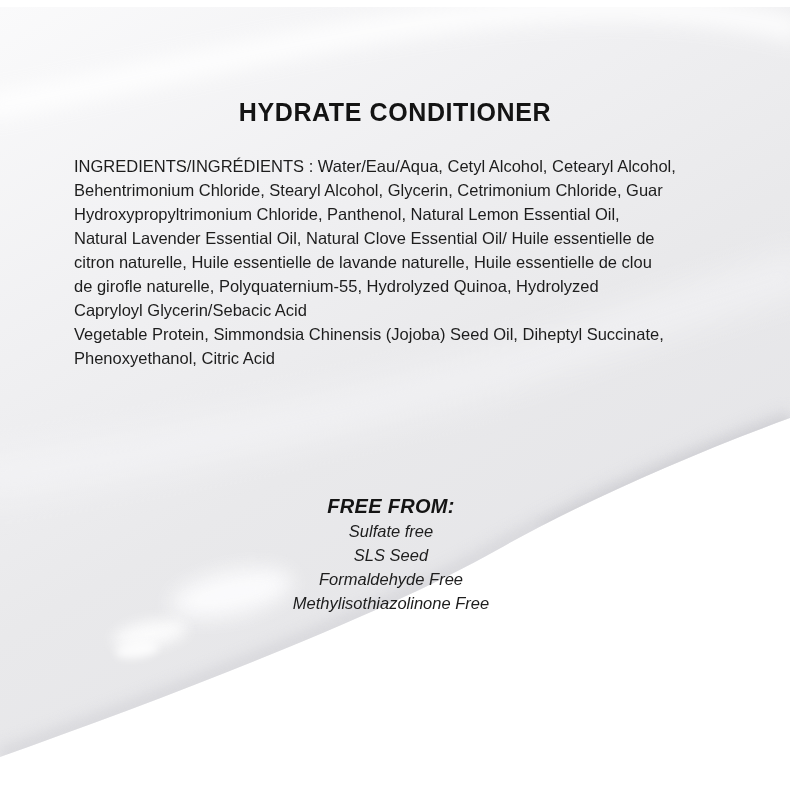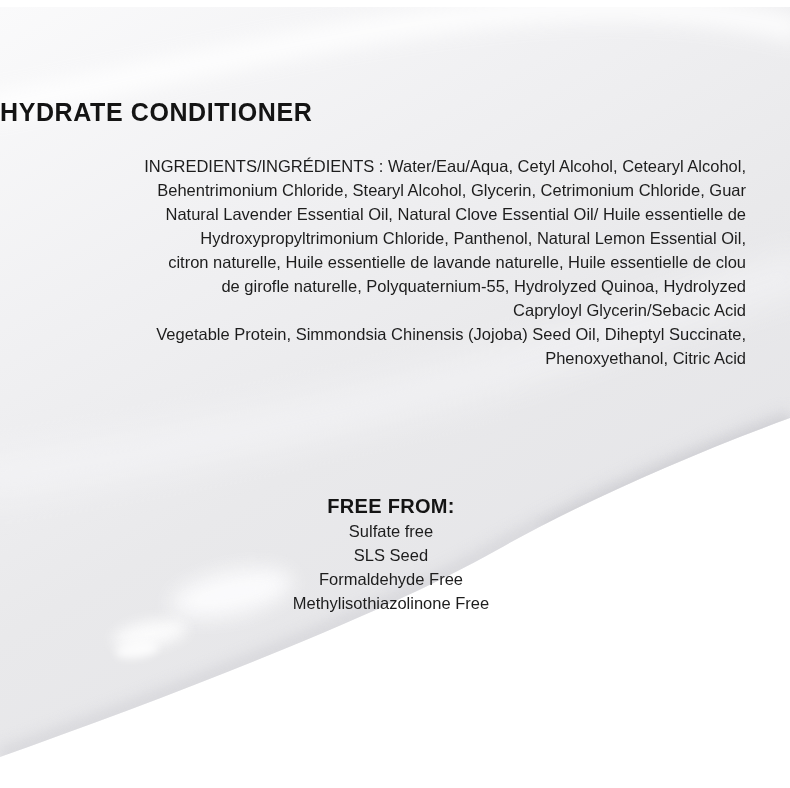--- a/index.html
+++ b/index.html
@@ -16,43 +16,44 @@
     position: absolute;
     inset: 0;
     width: 790px;
     height: 788px;
     display: block;
   }
   .title {
     position: absolute;
     left: 0; right: 0;
     top: 98px;
-    text-align: left;
+    text-align: center;
     font-size: 25px;
     font-weight: 700;
     letter-spacing: 0.6px;
     color: #141414;
     margin: 0;
   }
   .ingredients {
     position: absolute;
     left: 74px;
     top: 154px;
     width: 672px;
     font-size: 16.5px;
     line-height: 24px;
     font-weight: 400;
     color: #1d1d1d;
   }
-  .ingredients .line { white-space: nowrap; text-align: right; }
+  .ingredients .line { white-space: nowrap; }
   .free-from {
     position: absolute;
     left: 0; right: 8px;
     top: 493px;
     text-align: center;
+    font-style: italic;
   }
   .free-from-heading {
     font-size: 20px;
     font-weight: 700;
     line-height: 26px;
     letter-spacing: 0.3px;
     color: #141414;
     margin: 0;
   }
   .free-from-items {
@@ -111,22 +112,22 @@
     </g>
 
     <rect x="0" y="0" width="790" height="7" fill="#ffffff"></rect>
   </svg>
 
   <h1 class="title">HYDRATE CONDITIONER</h1>
 
   <div class="ingredients">
     <div class="line">INGREDIENTS/INGRÉDIENTS : Water/Eau/Aqua, Cetyl Alcohol, Cetearyl Alcohol,</div>
     <div class="line">Behentrimonium Chloride, Stearyl Alcohol, Glycerin, Cetrimonium Chloride, Guar</div>
+    <div class="line">Hydroxypropyltrimonium Chloride, Panthenol, Natural Lemon Essential Oil,</div>
     <div class="line">Natural Lavender Essential Oil, Natural Clove Essential Oil/ Huile essentielle de</div>
-    <div class="line">Hydroxypropyltrimonium Chloride, Panthenol, Natural Lemon Essential Oil,</div>
     <div class="line">citron naturelle, Huile essentielle de lavande naturelle, Huile essentielle de clou</div>
     <div class="line">de girofle naturelle, Polyquaternium-55, Hydrolyzed Quinoa, Hydrolyzed</div>
     <div class="line">Capryloyl Glycerin/Sebacic Acid</div>
     <div class="line">Vegetable Protein, Simmondsia Chinensis (Jojoba) Seed Oil, Diheptyl Succinate,</div>
     <div class="line">Phenoxyethanol, Citric Acid</div>
   </div>
 
   <div class="free-from">
     <h2 class="free-from-heading">FREE FROM:</h2>
     <div class="free-from-items">

